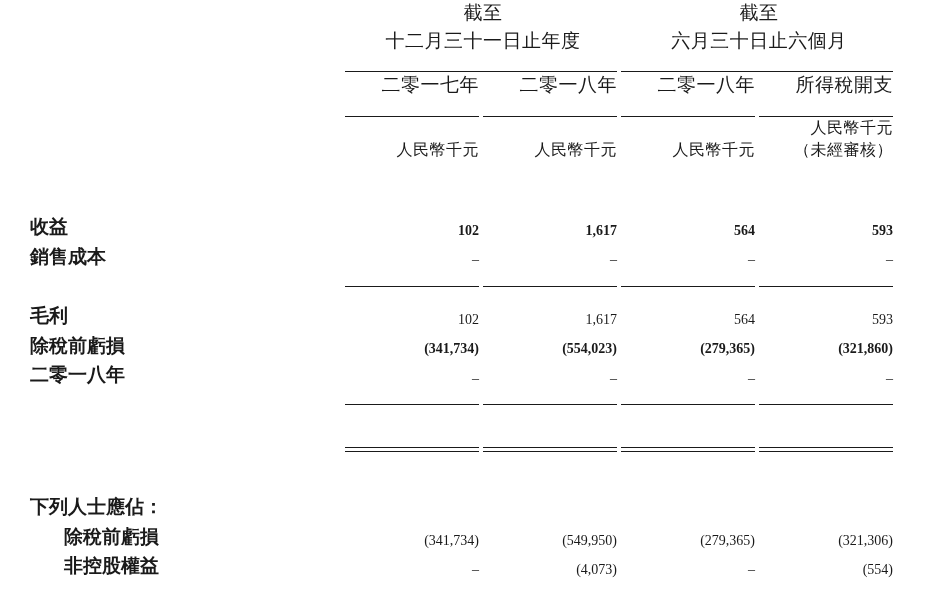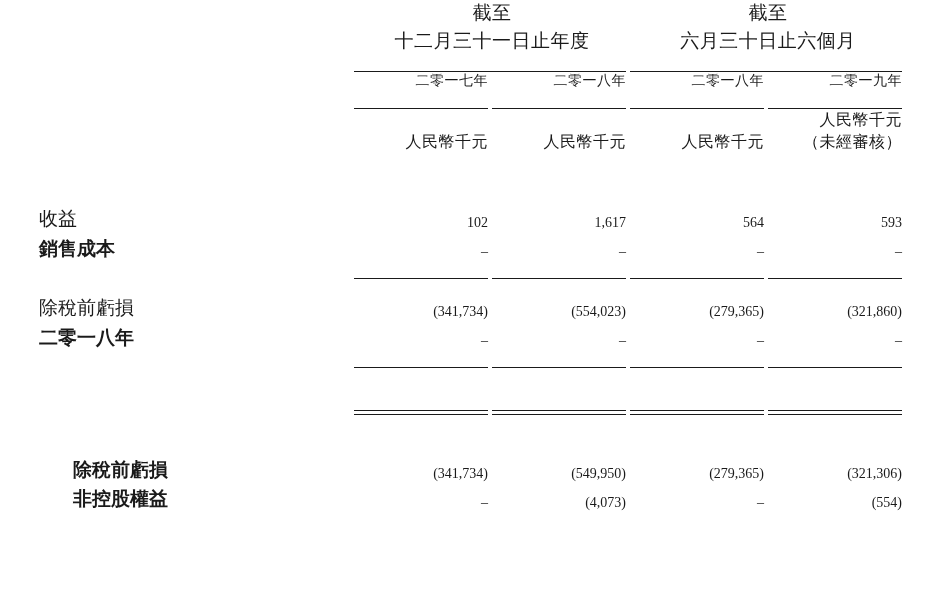--- a/index.html
+++ b/index.html
@@ -12,21 +12,21 @@
     background: #ffffff;
     font-family: "Liberation Serif", "DejaVu Serif", serif;
     color: #1a1a1a;
     overflow: hidden;
   }
   .sheet {
     position: relative;
     width: 927px;
     height: 610px;
     box-sizing: border-box;
-    padding: 0 39px;
+    padding: 0 30px;
   }
   table.fin {
     width: 867px;
     border-collapse: collapse;
     table-layout: fixed;
     font-size: 19px;
   }
   col.c-label { width: 315px; }
   col.c-num   { width: 138px; }
   
@@ -37,21 +37,21 @@
   }
   .hdr-group {
     text-align: center;
     font-size: 19px;
     padding-bottom: 2px;
     letter-spacing: 0.5px;
   }
   .hdr-group .ln1 { display:block; }
   .hdr-year {
     text-align: right;
-    font-size: 14px;
+    font-size: 19px;
     padding-bottom: 3px;
     padding-right: 4px;
     letter-spacing: 0.5px;
   }
   .hdr-unit {
     text-align: right;
     font-size: 16px;
     padding-right: 4px;
     line-height: 1.35;
     letter-spacing: 0.5px;
@@ -68,21 +68,21 @@
     font-weight: bold;
   }
   .lbl.indent { padding-left: 34px; }
   .num {
     text-align: right;
     font-size: 14px;
     line-height: 1.55;
     padding-right: 4px;
     white-space: nowrap;
   }
-  .bold { font-weight: normal; margin-top: 25px; }
+  .bold { font-weight: bold; margin-top: 25px; }
   
   .uline td.u > div {
     height: 1px;
     background: #1a1a1a;
     margin-right: 4px;
   }
   .uline td { height: 9px; padding-top: 7px; }
   .dline td.u > div {
     height: 1px;
     background: #1a1a1a;
@@ -134,21 +134,21 @@
         <td class="u" colspan="2">
             <div></div>
           </td>
       </tr>
 
       <tr>
         <td></td>
         <td class="hdr-year">二零一七年</td>
         <td class="hdr-year">二零一八年</td>
         <td class="hdr-year">二零一八年</td>
-        <td class="hdr-year">二零一九年</td>
+        <td class="hdr-year">所得稅開支</td>
       </tr>
 
       <tr class="uline">
         <td></td>
         <td class="u">
             <div></div>
           </td>
         <td class="u">
             <div></div>
           </td>
@@ -211,20 +211,27 @@
             <div></div>
           </td>
         <td class="u">
             <div></div>
           </td>
       </tr>
       <tr class="small-gap">
           <td colspan="5"></td>
         </tr>
 
+      <tr>
+        <td class="lbl">毛利</td>
+        <td class="num">102</td>
+        <td class="num">1,617</td>
+        <td class="num">564</td>
+        <td class="num">593</td>
+      </tr>
 
       <tr>
         <td class="lbl bold">除稅前虧損</td>
         <td class="num bold">(341,734)</td>
         <td class="num bold">(554,023)</td>
         <td class="num bold">(279,365)</td>
         <td class="num bold">(321,860)</td>
       </tr>
 
       <tr>
@@ -274,20 +281,27 @@
           </td>
       </tr>
 
       <tr class="spacer-row">
           <td colspan="5"></td>
         </tr>
       <tr class="small-gap">
           <td colspan="5"></td>
         </tr>
 
+      <tr>
+        <td class="lbl">下列人士應佔：</td>
+        <td class="num"></td>
+        <td class="num"></td>
+        <td class="num"></td>
+        <td class="num"></td>
+      </tr>
 
       <tr>
         <td class="lbl indent">除稅前虧損</td>
         <td class="num">(341,734)</td>
         <td class="num">(549,950)</td>
         <td class="num">(279,365)</td>
         <td class="num">(321,306)</td>
       </tr>
 
       <tr>

